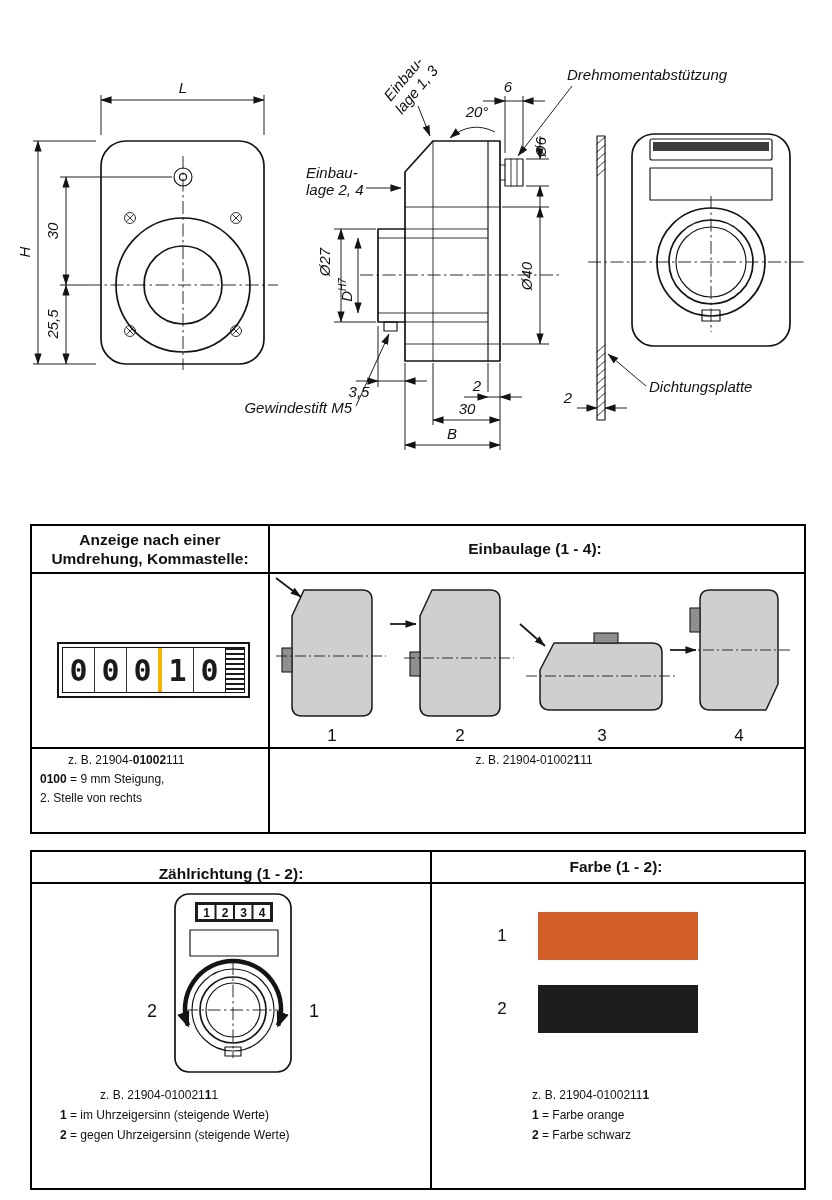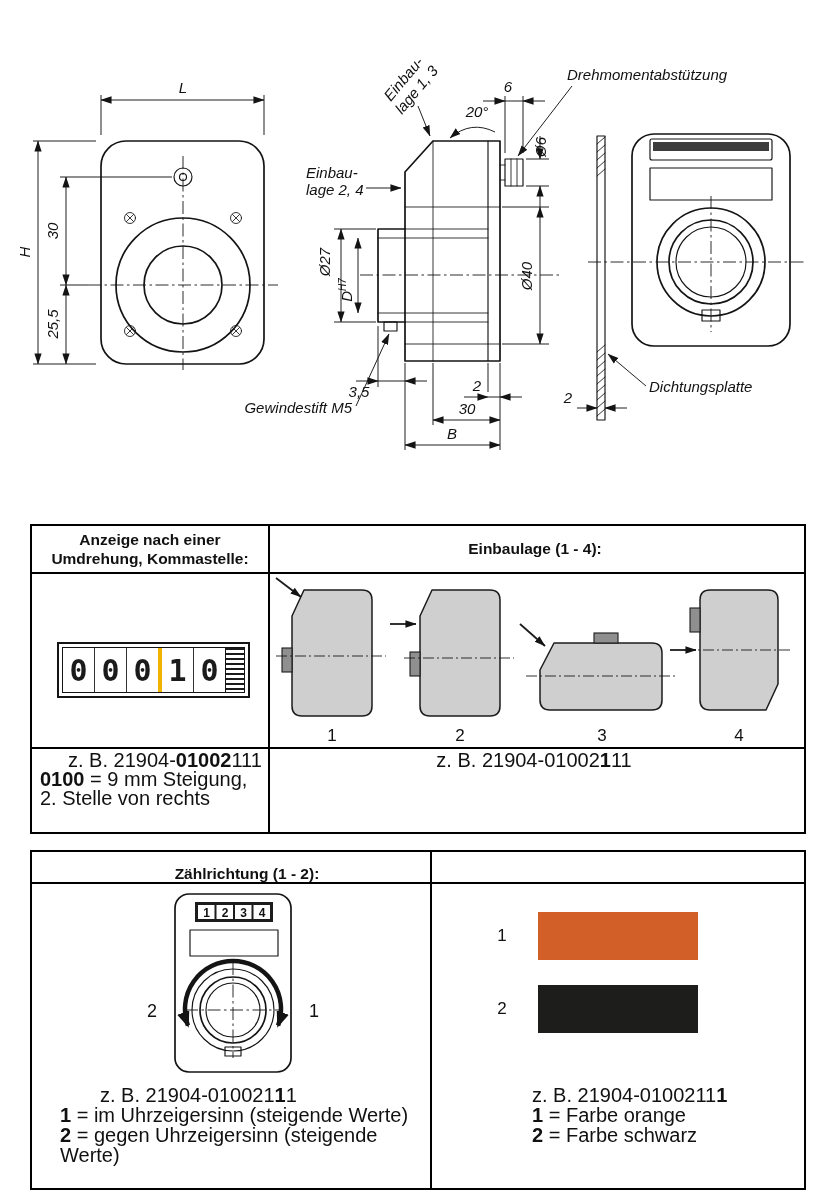--- a/index.html
+++ b/index.html
@@ -23,21 +23,21 @@
 .digit{width:31px;display:flex;align-items:center;justify-content:center;font-family:"DejaVu Sans Mono",monospace;font-weight:700;font-size:30px;color:#1b1b1b;}
 .digit.bl{border-left:1.2px solid #333;}
 .comma-mark{width:4px;background:#f0b400;}
 .wheel{width:18px;border-left:1.5px solid #141414;background:repeating-linear-gradient(to bottom,#1b1b1b 0 2px,#fff 2px 5px);}
 .posn{position:absolute;left:240px;top:50px;width:526px;height:168px;}
 .shape{fill:#cfcfcf;stroke:#1c1c1c;stroke-width:1.5;stroke-linejoin:round;}
 .pin{fill:#8f8f8f;stroke:#1c1c1c;stroke-width:1.1;}
 .cl2{fill:none;stroke:#1c1c1c;stroke-width:0.9;stroke-dasharray:11 3 2 3;}
 .parr{fill:none;stroke:#1c1c1c;stroke-width:1.8;}
 .pnum{font-size:17px;fill:#111;}
-.foot{position:absolute;font-size:20px;line-height:19px;}
+.foot{position:absolute;font-size:12px;line-height:19px;}
 .pn{white-space:nowrap;}
 .fl1{left:8px;top:225px;width:224px;}
 .fl1 .pn{margin-left:28px;}
 .fl1 .ind{}
 .fr1{left:238px;top:225px;width:528px;text-align:center;}
 .dirsvg{position:absolute;left:4px;top:38px;width:390px;height:192px;}
 .ddig{font-weight:700;font-size:12px;fill:#111;}
 .dirlbl{font-size:18px;fill:#111;}
 .swrow{position:absolute;display:flex;align-items:center;gap:24px;}
 .swlabel{width:24px;text-align:center;font-size:17px;}
@@ -269,22 +269,25 @@
     </div>
     <div class="foot fr1">
       <div class="pn"><span>z. B. 21904-01002</span><b>1</b><span>11</span></div>
     </div>
   </div>
 
   <div class="tbl t2">
     <div class="vline" style="left:398px"></div>
     <div class="hline" style="top:30px"></div>
 
-    <div class="cellhdr" style="left:16px;top:0;width:398px;height:44px">
+    <div class="cellhdr" style="left:0;top:0;width:398px;height:44px">
       <span>Zählrichtung (1 - 2):</span>
+    </div>
+    <div class="cellhdr" style="left:400px;top:0;width:368px;height:30px">
+      <span>Farbe (1 - 2):</span>
     </div>
 
     <svg class="dirsvg" viewBox="0 0 390 192">
       <rect class="ol" x="139" y="4" width="116" height="178" rx="14" fill="#fff"></rect>
       <g>
         <rect x="159" y="12" width="78" height="20" fill="#1c1c1c"></rect>
         <rect x="162" y="15" width="16.5" height="14" fill="#fff"></rect>
         <rect x="180.5" y="15" width="16.5" height="14" fill="#fff"></rect>
         <rect x="199" y="15" width="16.5" height="14" fill="#fff"></rect>
         <rect x="217.5" y="15" width="16.5" height="14" fill="#fff"></rect>

